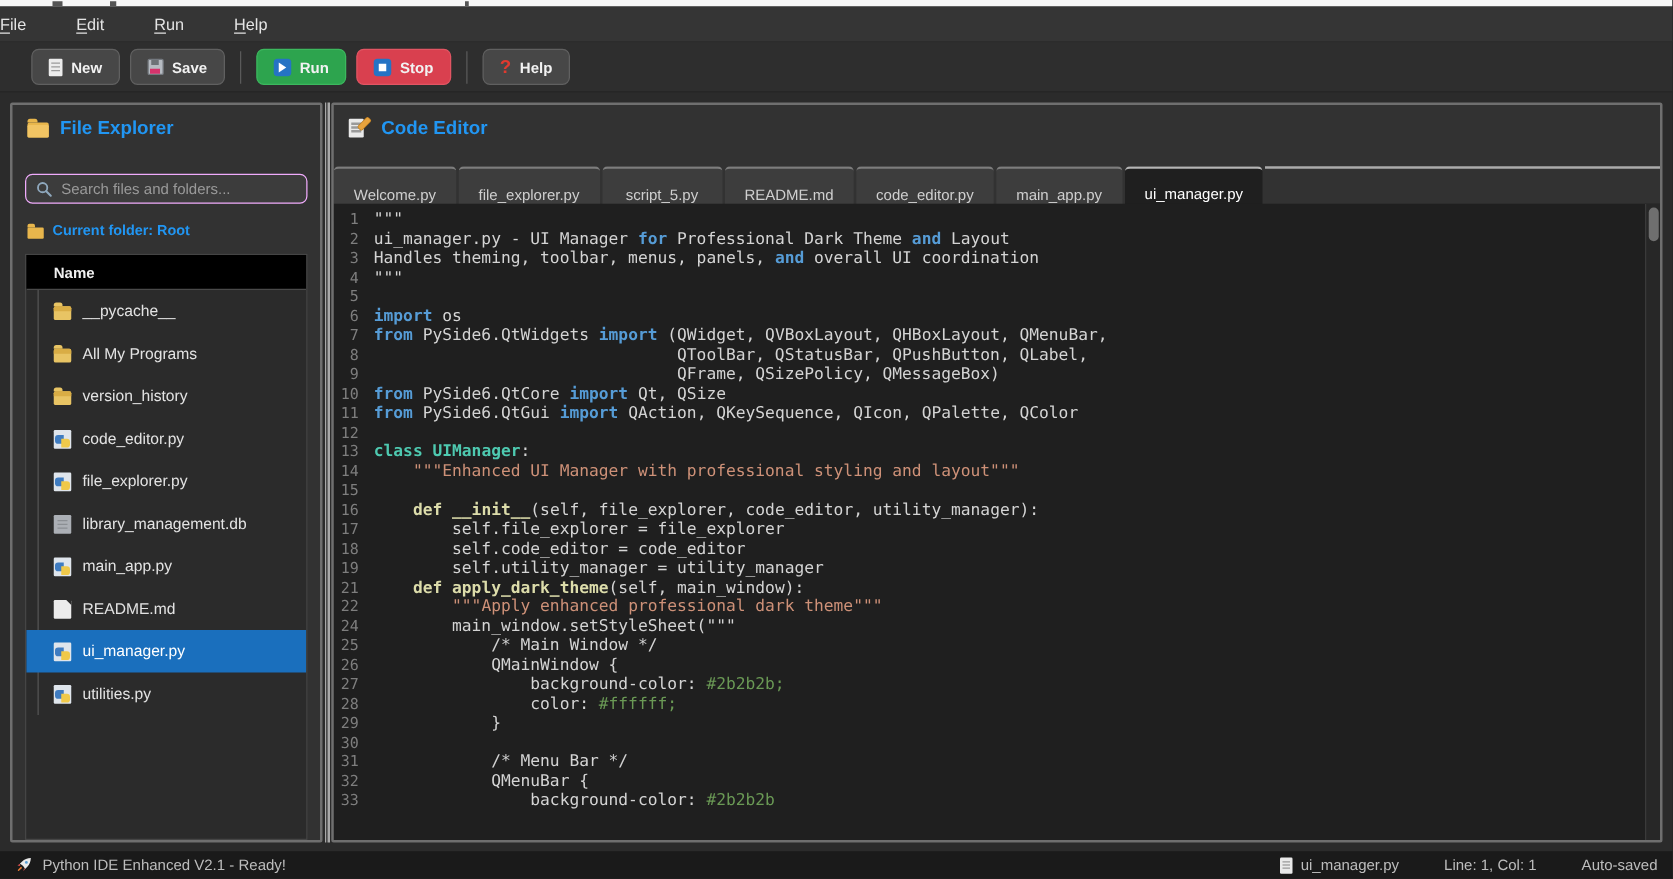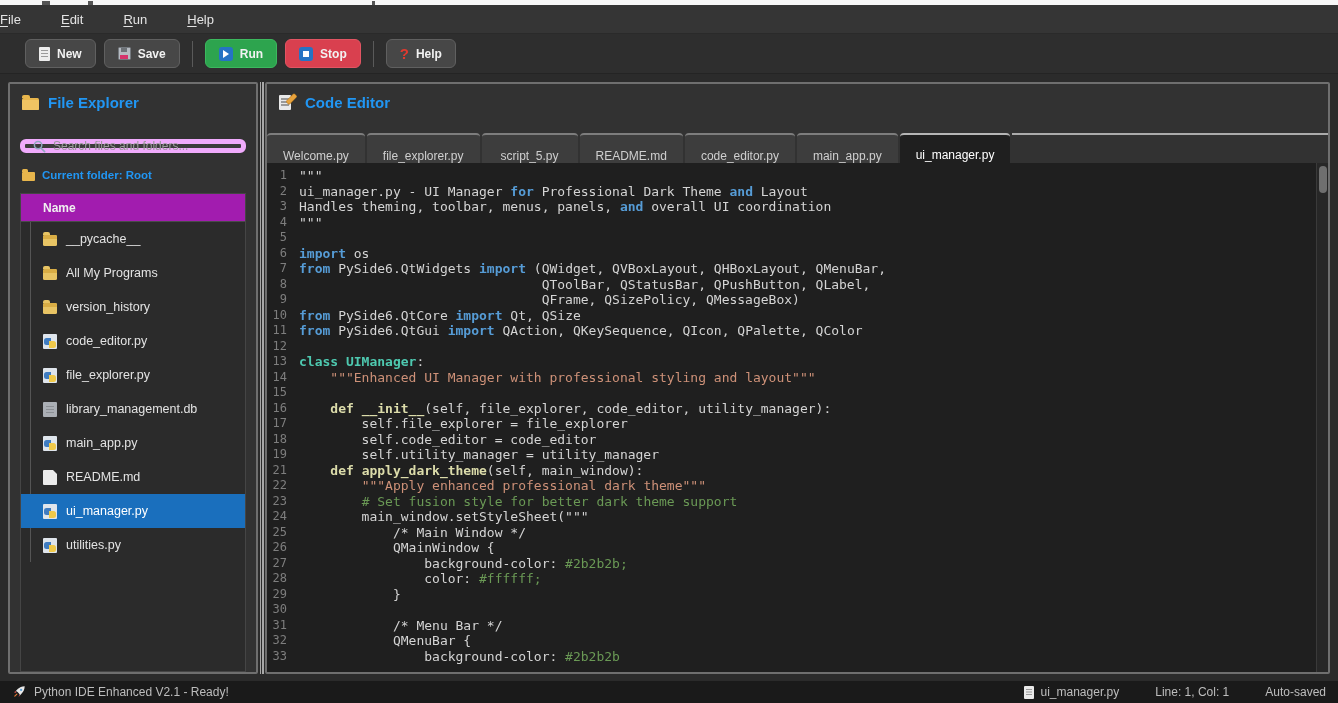--- a/index.html
+++ b/index.html
@@ -51,36 +51,36 @@
 
   .panel-header { display:flex; align-items:center; gap:9px; padding:10px 12px 6px; }
   .panel-title { color:var(--accent); font-size:15px; font-weight:bold; }
 
   .big-folder { width:17px; height:12px; background:#e8b64c; border-radius:1.5px; position:relative; margin-top:3px; }
   .big-folder::before { content:""; position:absolute; top:-3px; left:0; width:8px; height:3px;
                         background:#e8b64c; border-radius:2px 2px 0 0; }
   .big-folder::after { content:""; position:absolute; inset:2px 0 0 0; background:#f1c463; border-radius:1px; }
 
   
-  .search-wrap { margin:22px 10px 6px; height:14px; background:#3c3c3c; border:5px solid #f0abfc;
+  .search-wrap { margin:22px 10px 6px; height:24px; background:#3c3c3c; border:1px solid #f0abfc;
                  border-radius:6px; display:flex; align-items:center; padding:0 8px; gap:7px; }
   .search-wrap input { flex:1; background:transparent; border:none; outline:none;
                        color:#ddd; font-size:12px; font-family:"Liberation Sans",sans-serif; }
   .search-wrap input::placeholder { color:#9a9a9a; }
 
   .cur-folder { display:flex; align-items:center; gap:7px; margin:10px 12px 4px; }
   .cur-folder .lbl { color:var(--accent); font-size:11.5px; font-weight:bold; }
   .small-folder { width:13px; height:9px; background:#e8b64c; border-radius:1px; position:relative; margin-top:2px; }
   .small-folder::before { content:""; position:absolute; top:-2.5px; left:0; width:6px; height:2.5px;
                           background:#e8b64c; border-radius:1.5px 1.5px 0 0; }
 
   
   .file-table { margin:8px 10px 0; flex:1; background:#2b2b2b; border:1px solid #454545;
                 display:flex; flex-direction:column; overflow:hidden; }
-  .file-table-header { height:28px; background:#a21caf; color:#f0f0f0; font-size:12px; font-weight:bold;
+  .file-table-header { height:28px; background:#000000; color:#f0f0f0; font-size:12px; font-weight:bold;
                        display:flex; align-items:center; padding-left:22px; border-bottom:1px solid #4a4a4a; }
   .file-rows { position:relative; }
   .file-rows::before { content:""; position:absolute; left:9px; top:0; bottom:0; width:1px; background:#555; }
   .file-row { height:34px; display:flex; align-items:center; gap:9px; padding-left:22px;
               color:#e3e3e3; font-size:12.5px; position:relative; cursor:pointer; }
   .file-row.selected { background:var(--selection); color:#fff; }
 
   .fi { width:14px; height:15px; position:relative; flex:0 0 auto; }
   .fi-folder { height:11px; margin-top:3px; background:#e8c464; border-radius:1.5px; }
   .fi-folder::before { content:""; position:absolute; top:-3px; left:0; width:7px; height:3px;
@@ -360,24 +360,20 @@
   </div>
           <div class="code-line">
     <span class="ln">21</span>
     <span class="code-text"><span class="tok-p">    </span><span class="tok-f">def</span><span class="tok-p"> </span><span class="tok-f">apply_dark_theme</span><span class="tok-p">(self, main_window):</span></span>
   </div>
           <div class="code-line">
     <span class="ln">22</span>
     <span class="code-text"><span class="tok-p">        </span><span class="tok-s">"""Apply enhanced professional dark theme"""</span></span>
   </div>
           <div class="code-line">
-    <span class="ln">23</span>
-    <span class="code-text"><span class="tok-p">        </span><span class="tok-c"># Set fusion style for better dark theme support</span></span>
-  </div>
-          <div class="code-line">
     <span class="ln">24</span>
     <span class="code-text"><span class="tok-p">        main_window.setStyleSheet("""</span></span>
   </div>
           <div class="code-line">
     <span class="ln">25</span>
     <span class="code-text"><span class="tok-p">            /* Main Window */</span></span>
   </div>
           <div class="code-line">
     <span class="ln">26</span>
     <span class="code-text"><span class="tok-p">            QMainWindow {</span></span>

